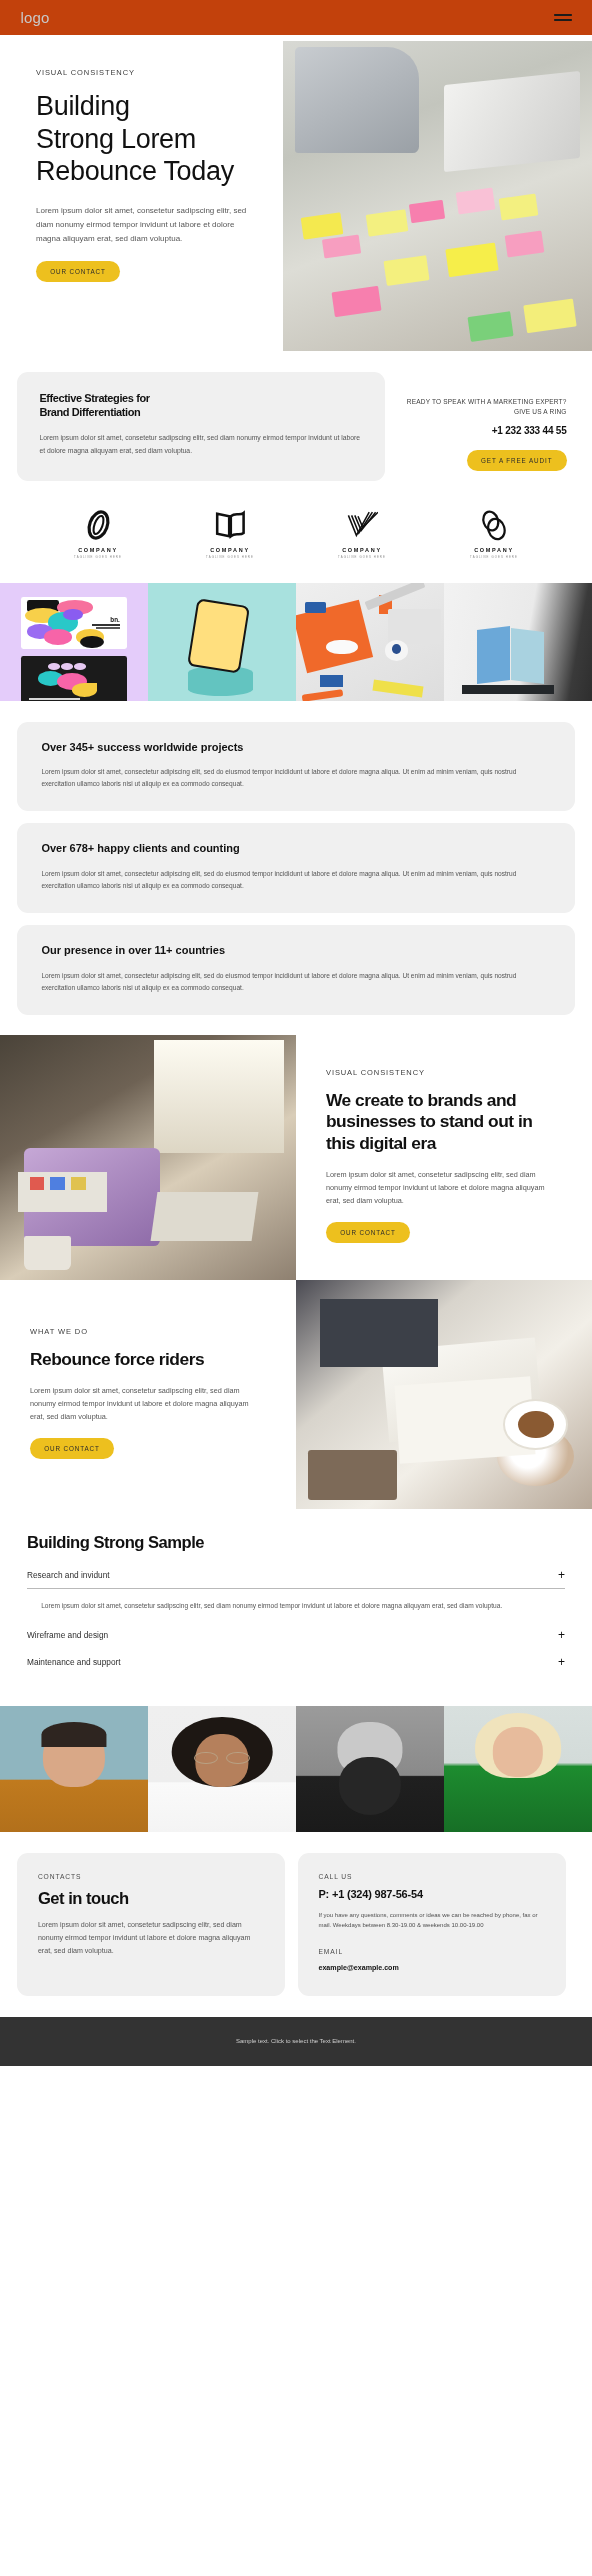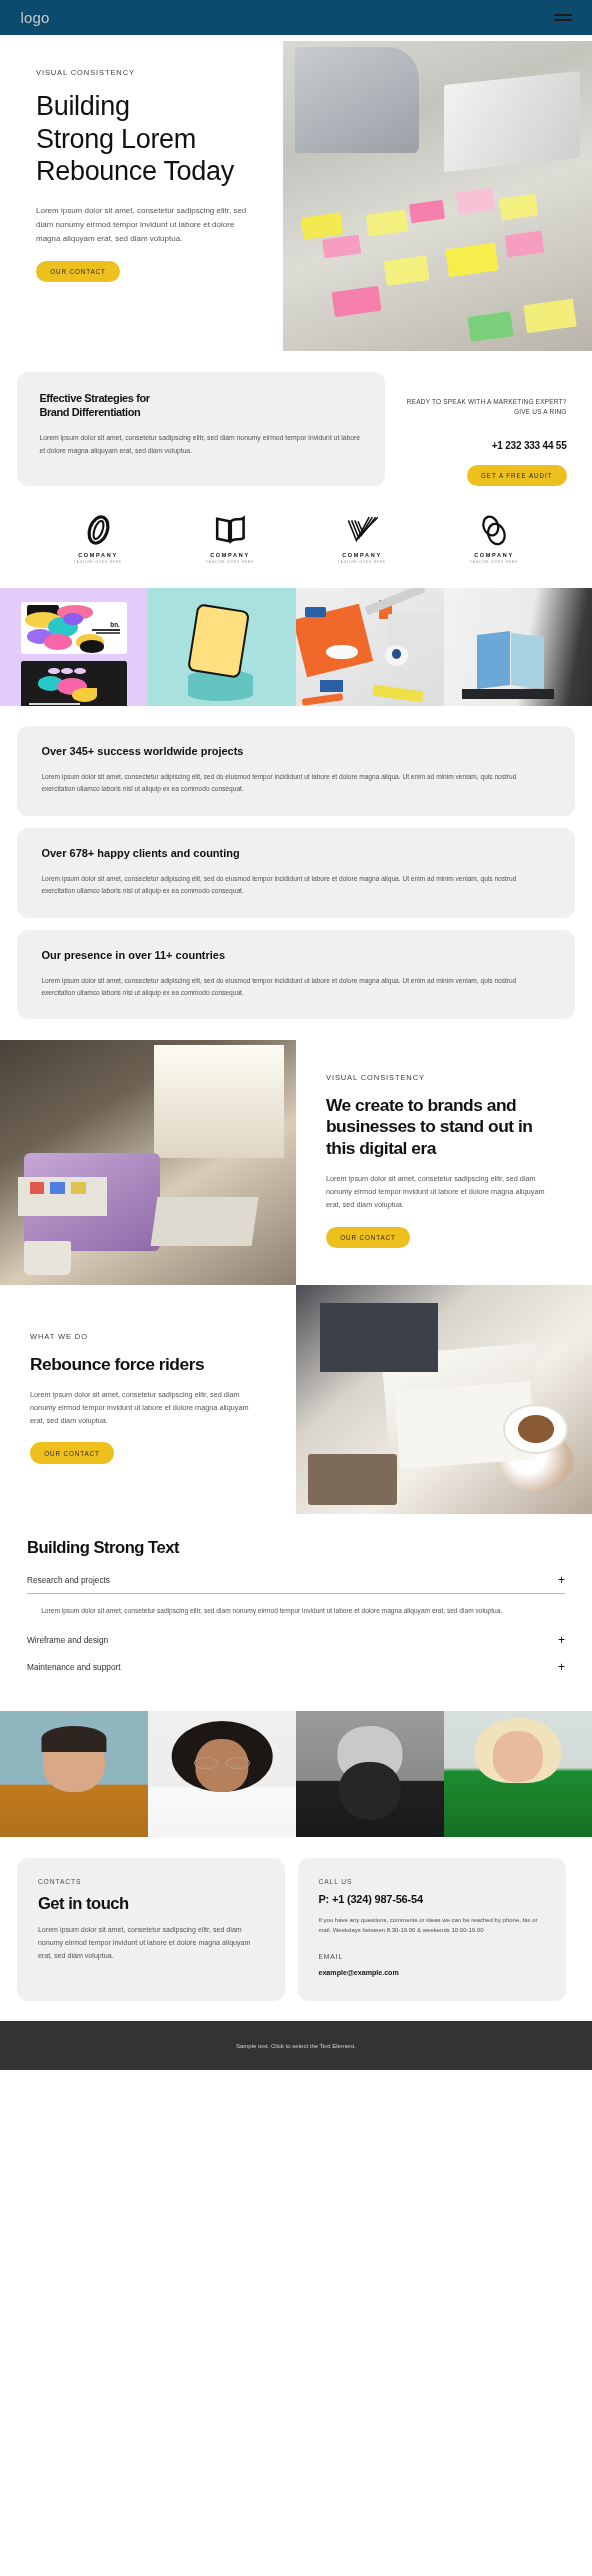--- a/index.html
+++ b/index.html
@@ -12,21 +12,21 @@
     height:2576px;
     overflow:hidden;
     position:relative;
   }
   .page { width:592px; position:relative; }
 
   
   .header {
     height:35px; display:flex; align-items:center;
     justify-content:space-between; padding:0 20.5px;
-    position:relative; z-index:10; background:#0c4a6e;
+    position:relative; z-index:10; background:#c2410c;
   }
   .logo { font-size:15px; color:#c9c9c9; letter-spacing:0.2px; font-weight:400; }
   .burger { width:17.4px; display:flex; flex-direction:column; gap:3.2px; cursor:pointer; }
   .burger span { display:block; height:1.7px; background:#1b1b1b; border-radius:0.8px; }
 
   
   .hero { position:relative; height:316px; }
   .hero-img {
     position:absolute; left:283px; top:6.3px; width:310px; height:310px;
     overflow:hidden;
@@ -56,21 +56,21 @@
     background:#f0f0f0; border-radius:11px; padding:20.5px 22px 24px 22px;
     width:368px;
   }
   .strategy-h {
     font-size:11px; line-height:1.25; font-weight:700;
     letter-spacing:-0.4px; color:#111;
   }
   .strategy-p { margin-top:12.6px; font-size:6.8px; line-height:1.85; color:#555; }
   .strategy-right { width:167px; padding-top:25px; text-align:right; }
   .ready { font-size:6.5px; line-height:1.55; letter-spacing:0.2px; color:#3a3a3a; text-transform:uppercase; }
-  .phone { margin-top:23px; font-size:10px; font-weight:700; color:#111; letter-spacing:-0.2px; }
+  .phone { margin-top:8px; font-size:10px; font-weight:700; color:#111; letter-spacing:-0.2px; }
 
   
   .logos { display:flex; justify-content:space-around; align-items:flex-end;
            padding:27px 32px 24px 32px; }
   .logo-item { width:79px; text-align:center; }
   .logo-mark { height:33px; display:flex; align-items:center; justify-content:center; }
   .logo-name { font-size:5.5px; letter-spacing:1.7px; font-weight:700; color:#111; margin-top:5.5px; }
   .logo-tag { font-size:2.8px; letter-spacing:1.1px; color:#8a8a8a; margin-top:2.4px; }
 
   
@@ -386,25 +386,25 @@
       <div class="ph off2"></div>
       <div style="position:absolute;left:8%;top:8%;width:40%;height:30%;background:#3c4048;"></div>
       <div style="position:absolute;left:34%;top:44%;width:46%;height:34%;background:#f7f5ef;transform:rotate(-4deg);"></div>
       <div style="position:absolute;right:8%;top:52%;width:22%;height:22%;background:#fff;border-radius:50%;border:2.4px solid #e4e0d6;"></div>
       <div style="position:absolute;right:13%;top:57%;width:12%;height:12%;background:#8a5a32;border-radius:50%;"></div>
       <div style="position:absolute;left:4%;bottom:4%;width:30%;height:22%;background:#7d6a58;border-radius:3.2px;"></div>
     </div>
   </div>
 
   <div class="acc">
-    <h2 class="acc-title">Building Strong Text</h2>
+    <h2 class="acc-title">Building Strong Sample</h2>
 
     <div class="acc-item">
       <div class="acc-head open">
-        <span class="acc-label">Research and projects</span>
+        <span class="acc-label">Research and invidunt</span>
         <span class="acc-plus">+</span>
       </div>
       <div class="acc-body">Lorem ipsum dolor sit amet, consetetur sadipscing elitr, sed diam nonumy eirmod tempor invidunt ut labore et dolore magna aliquyam erat, sed diam voluptua.</div>
     </div>
 
     <div class="acc-item">
       <div class="acc-head">
         <span class="acc-label">Wireframe and design</span>
         <span class="acc-plus">+</span>
       </div>

